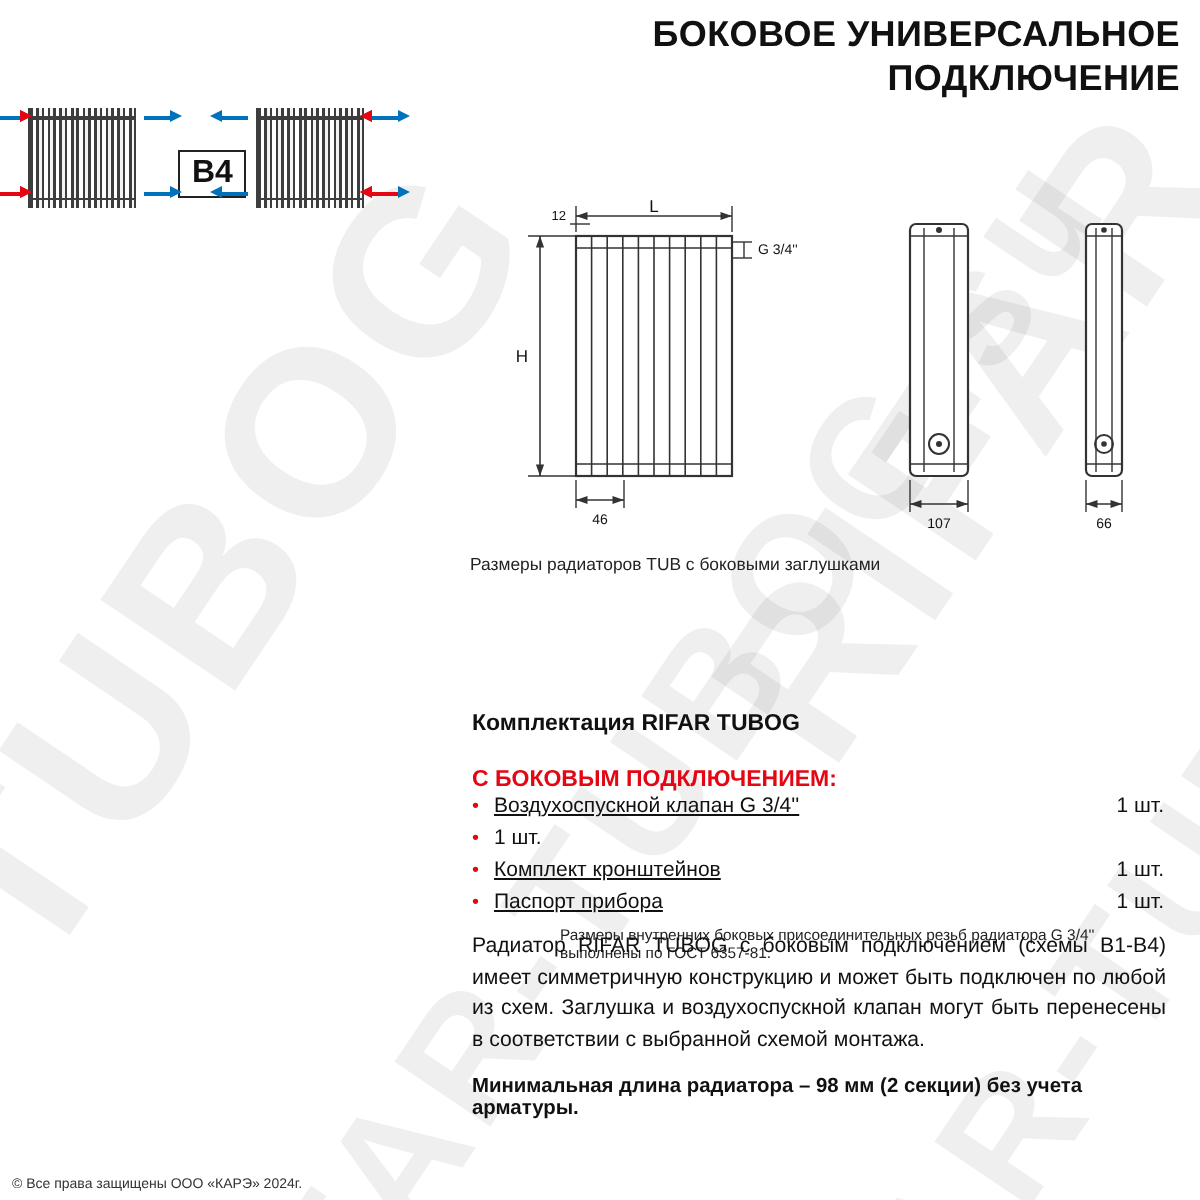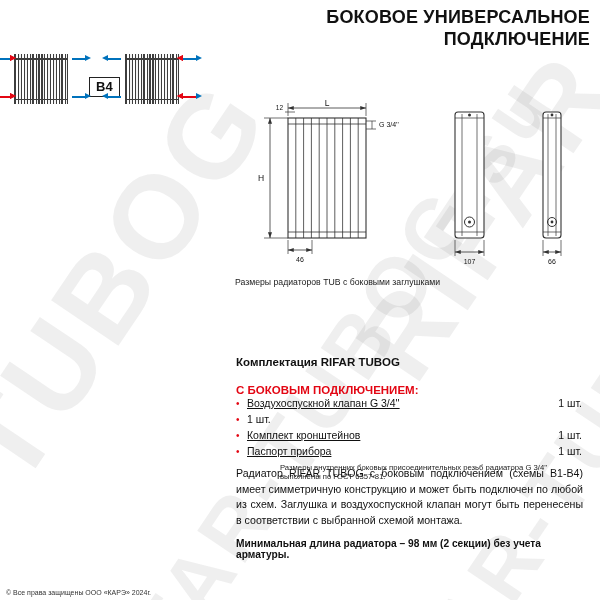--- a/index.html
+++ b/index.html
@@ -25,21 +25,21 @@
   .row-0{top:0}.row-1{top:121}.row-2{top:255}.row-3{top:385}
 
   .rad{position:relative;width:54px;height:50px;}
   .tubes{position:absolute;inset:0;border-left:1.2px solid #3d3d3d;border-right:1.2px solid #3d3d3d;
          background:repeating-linear-gradient(90deg,#3d3d3d 0 1.3px,#ffffff 1.3px 3.1px,
                     #3d3d3d 3.1px 4.4px,#f4f4f4 4.4px 5.8px);}
   .rad::before,.rad::after{content:"";position:absolute;left:0;right:0;height:1.5px;background:#3d3d3d;z-index:1;}
   .rad::before{top:4px}.rad::after{bottom:4px}
 
   .scheme-label{margin:16px 5px 0 21px;border:1.6px solid #222;background:#fff;
-                padding:1px 6px 2px;font-size:13px;font-weight:bold;line-height:1.2;}
+                padding:1px 6px 2px;font-size:16px;font-weight:bold;line-height:1.2;}
 
   .arr{position:absolute;width:13px;border-top:2.4px solid currentColor;z-index:2;}
   .arr.red{color:#e30613}.arr.blue{color:#0072bc}
   .arr::after{content:"";position:absolute;top:-4.9px;width:0;height:0;
               border-top:3.3px solid transparent;border-bottom:3.3px solid transparent;}
   .d-right::after{right:-6px;border-left:6.5px solid currentColor;}
   .d-left::after{left:-6px;border-right:6.5px solid currentColor;}
   .p-tl{left:-17px;top:4px}.p-bl{left:-17px;bottom:6px}
   .p-tr{right:-17px;top:4px}.p-br{right:-17px;bottom:6px}
 

